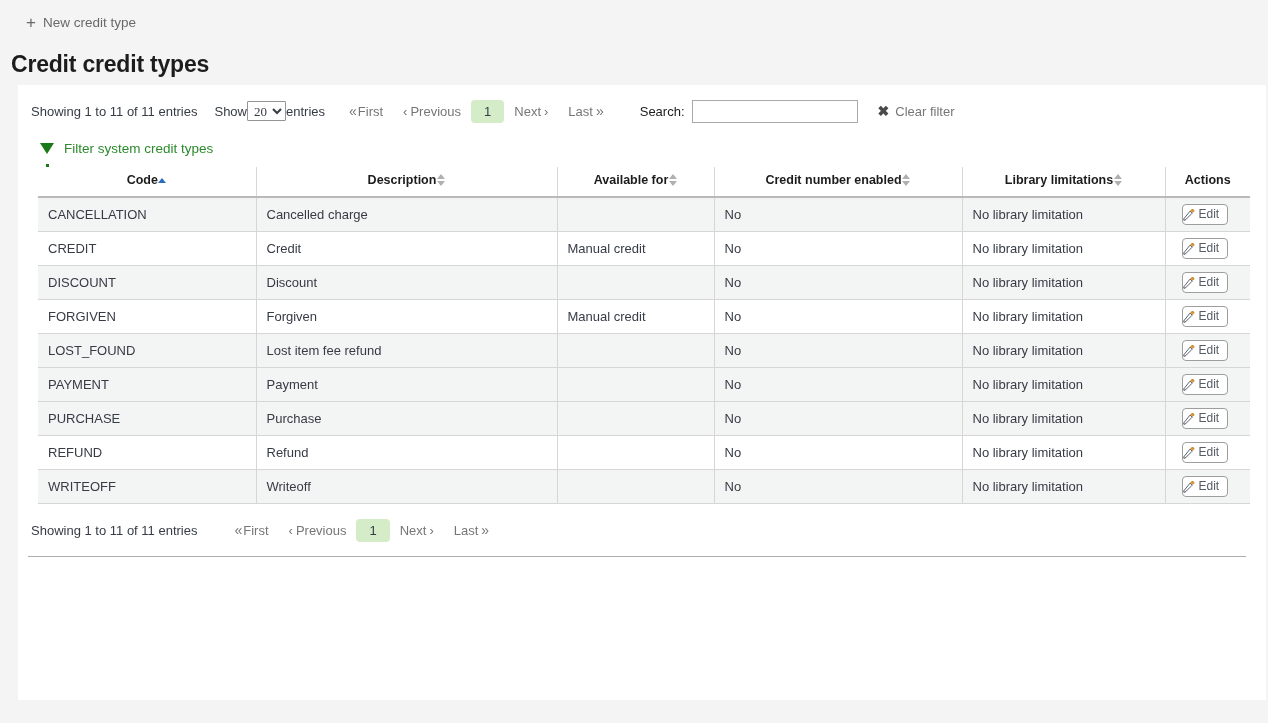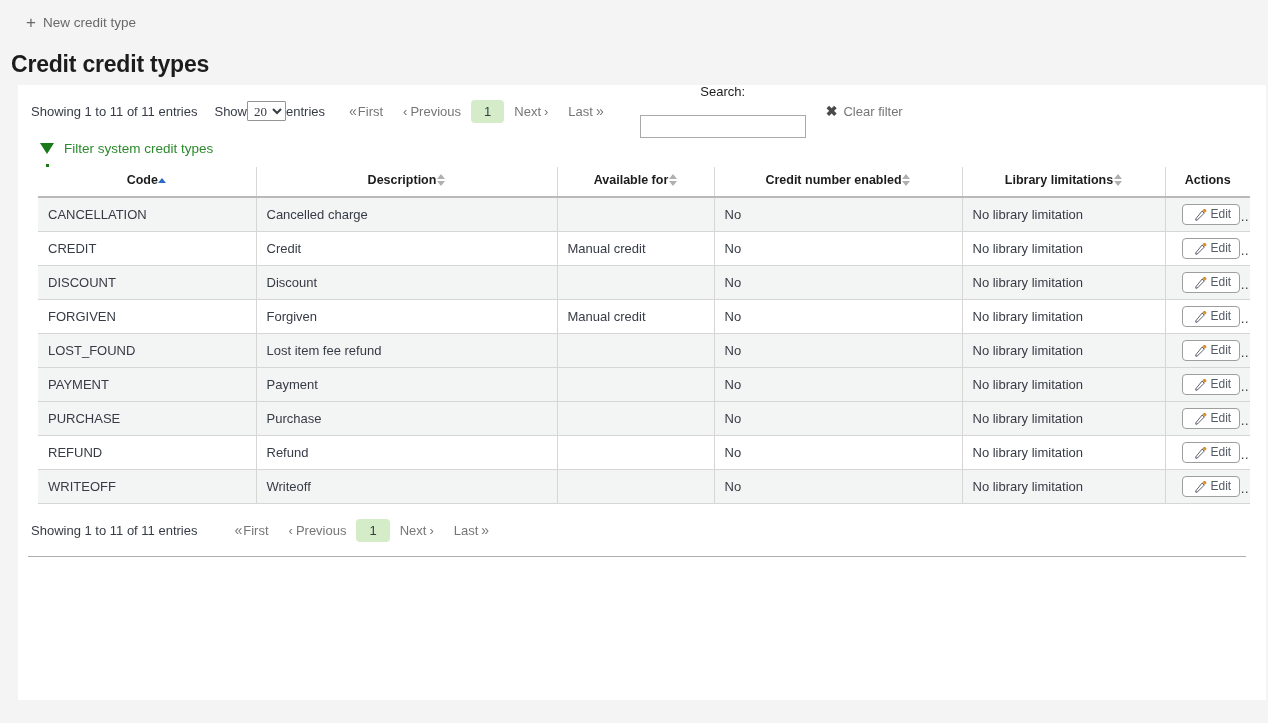--- a/index.html
+++ b/index.html
@@ -121,23 +121,22 @@
     padding: 4px 13px;
     font-weight: normal;
   }
   .chev { font-size: 13px; color: #767676; }
   .dchev { font-size: 14px; color: #767676; letter-spacing: -2px; }
 
   #search-box {
     margin-left: 28px;
     display: flex;
     align-items: center;
-    gap: 16px;
+    gap: 7px;
     white-space: nowrap;
-    flex-direction: column;
   }
   #search-label { color: #1c1c1c; font-size: 13px; }
   #search-input {
     width: 158px;
     height: 19px;
     border: 1px solid #a9a9a9;
     background: #fff;
     font-family: "Liberation Sans", sans-serif;
     font-size: 13px;
     padding: 1px 3px;
@@ -256,21 +255,21 @@
   .edit-btn {
     display: inline-flex;
     align-items: center;
     gap: 4px;
     border: 1px solid #9e9e9e;
     border-radius: 4px;
     background: #ffffff;
     color: #555c66;
     font-size: 12px;
     font-family: "Liberation Sans", sans-serif;
-    padding: 3px 8px 3px 12px;
+    padding: 3px 8px 3px 0;
     cursor: pointer;
     line-height: 13px;
   }
   .pencil {
     display: inline-block;
     width: 12px; height: 12px;
     position: relative;
     transform: rotate(0deg);
   }
   .pencil svg { display: block; }

